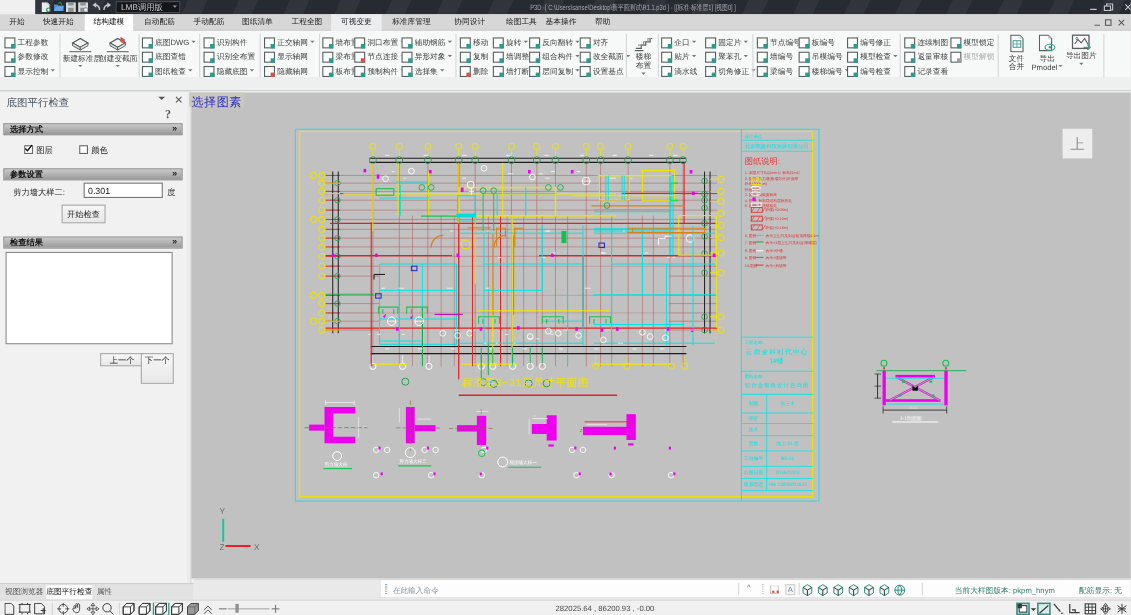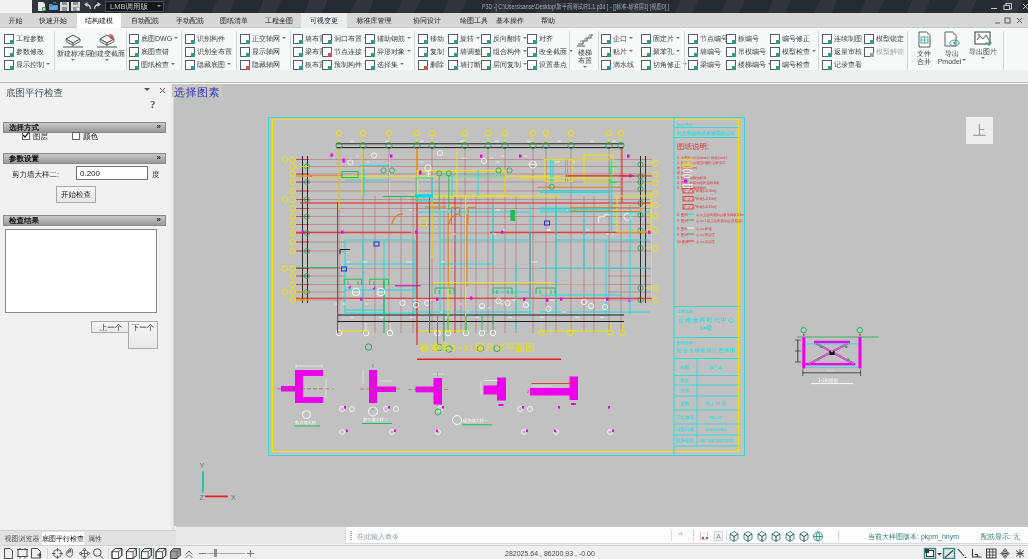--- a/index.html
+++ b/index.html
@@ -454,32 +454,32 @@
  <div class="glabel" style="left:911px">模型交互</div>
 </div>
 
 <div id="panel">
  <div class="abs" style="left:6px;top:3px;font-size:9.5px;color:#47525f">底图平行检查</div>
  <div class="abs" style="left:144px;top:4px;width:0;height:0;border:3px solid transparent;border-top-color:#555"></div>
  <svg class="abs" style="left:159px;top:3px" width="7" height="7" viewBox="0 0 7 7">
       <path d="M1 1l5 5M6 1l-5 5" stroke="#555" stroke-width="1"></path>
     </svg>
  <div class="abs" style="left:150px;top:14px;font-size:11px;font-weight:bold;color:#555;font-family:'Liberation Serif',serif">?</div>
- <div class="phead" style="top:38px">选择方式<span class="chv">»</span></div>
+ <div class="phead" style="top:28px">选择方式<span class="chv">»</span></div>
  <div class="cb" style="left:22px;top:48px">
       <svg width="8" height="8" viewBox="0 0 8 8">
         <path d="M1 4l2 2 4-5" stroke="#111" stroke-width="1.2" fill="none"></path>
       </svg>
     </div>
  <div class="cblab" style="left:33px;top:48px">图层</div>
  <div class="cb" style="left:72px;top:48px"></div>
  <div class="cblab" style="left:83px;top:48px">颜色</div>
  <div class="phead" style="top:69px">参数设置<span class="chv">»</span></div>
  <div class="abs" style="left:12px;top:86px;font-size:7.5px;color:#222">剪力墙大样二:</div>
- <div id="inp">0.200</div>
+ <div id="inp">0.301</div>
  <div class="abs" style="left:152px;top:86px;font-size:7.5px;color:#222">度</div>
  <div class="pbtn" style="left:56px;top:102px;width:40px;height:17px;line-height:16px">开始检查</div>
  <div class="phead" style="top:131px">检查结果<span class="chv">»</span></div>
  <div id="listbox"></div>
  <div class="pbtn" style="left:91px;top:237px;width:40px;height:12px;line-height:11px">上一个</div>
  <div class="pbtn" style="left:128px;top:237px;width:30px;height:28px;line-height:11px">下一个</div>
 </div>
 <div id="splitter"></div>
 
 <div id="canvas">

